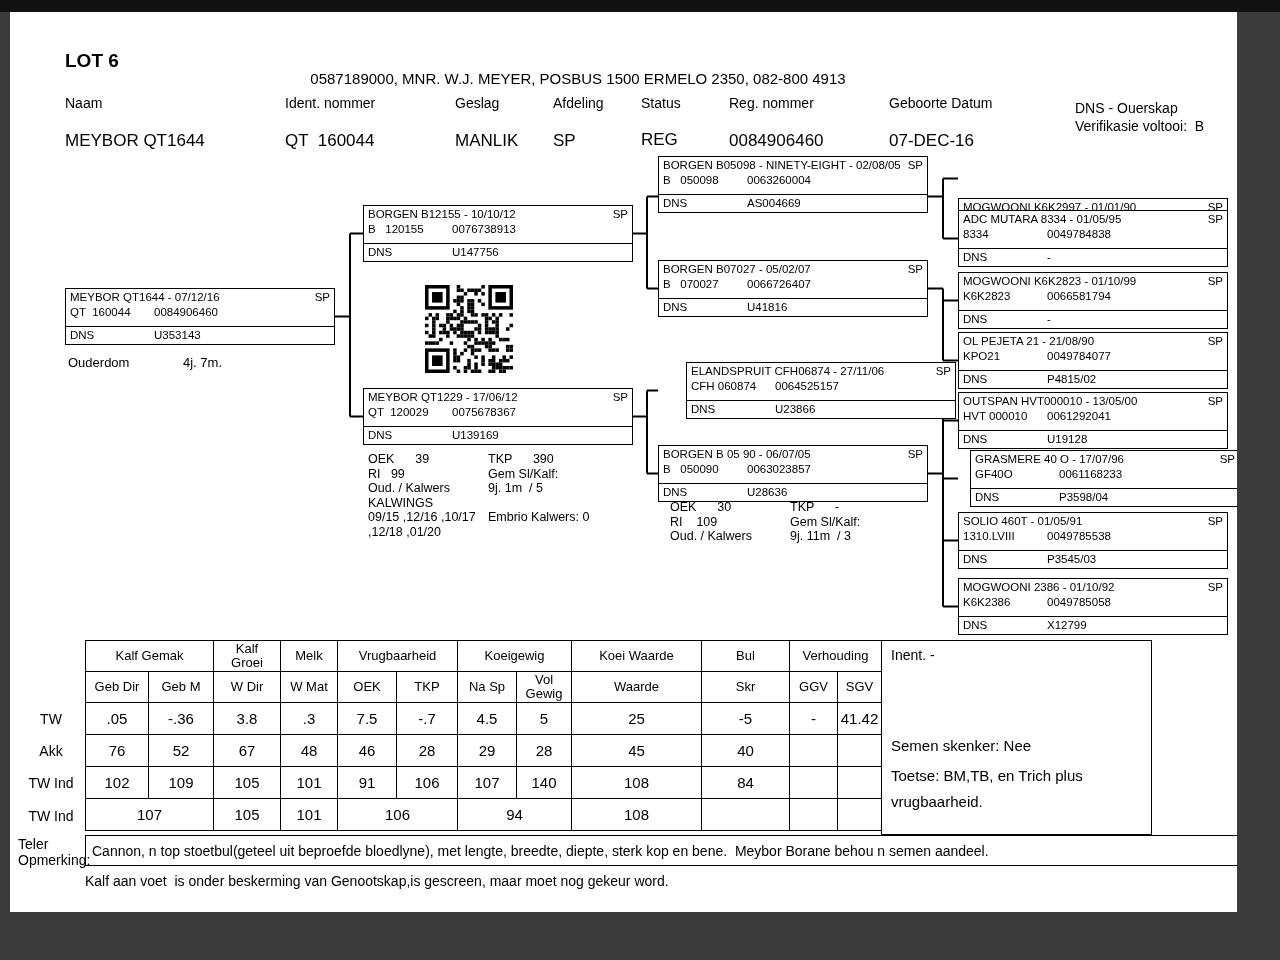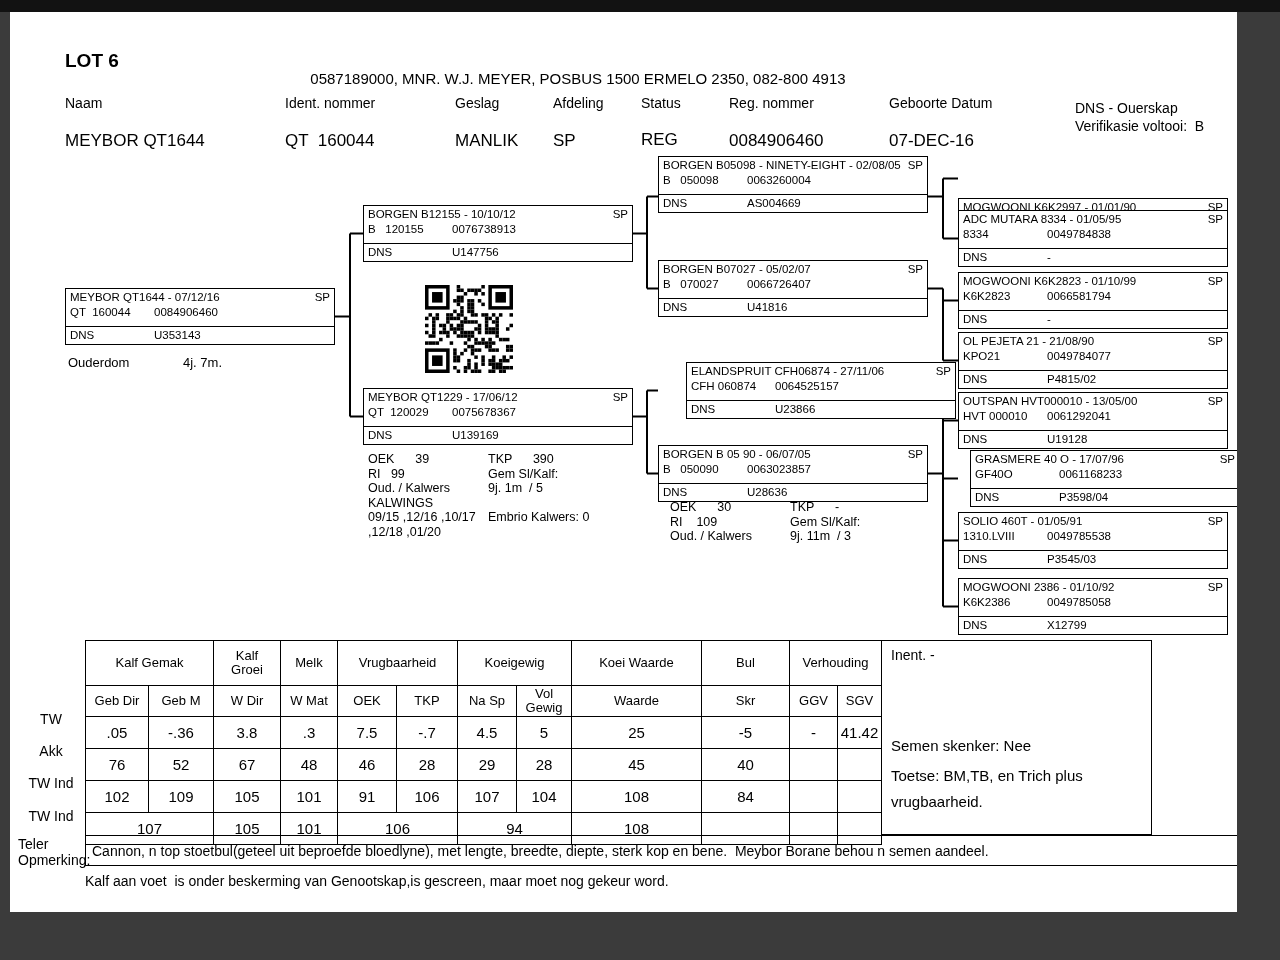--- a/index.html
+++ b/index.html
@@ -28,21 +28,21 @@
 
   .stats { position:absolute; font-size:12.5px; line-height:14.5px; }
   .stats .sa { display:inline-block; min-width:120px; white-space:pre; }
   .stats .sb { white-space:pre; }
 
   #connectors { position:absolute; left:0; top:0; pointer-events:none; }
 
   
   #perf { position:absolute; left:75px; top:628px; border-collapse:collapse; table-layout:fixed; background:#fff; }
   #perf td { border:1px solid #000; text-align:center; vertical-align:middle; overflow:hidden; }
-  #perf tr.grp td { height:19px; font-size:13px; line-height:14px; padding:8px 5px; }
+  #perf tr.grp td { height:19px; font-size:13px; line-height:14px; padding:1px 5px; }
   #perf tr.sub td { height:31px; font-size:13px; line-height:14px; padding:1px 2px; }
   #perf tr.val td { height:32px; font-size:15px; }
   .rowlabel { position:absolute; left:11px; width:60px; text-align:center; font-size:14px; }
 
   #inent-box { position:absolute; left:871px; top:628px; width:271px; height:195px; border:1px solid #000; background:#fff; }
   .inent-title { position:absolute; left:9px; top:6px; font-size:14px; white-space:pre; }
   .semen { position:absolute; left:9px; top:96px; font-size:15px; }
   .toetse { position:absolute; left:9px; top:122px; width:256px; font-size:15px; line-height:26px; white-space:pre-wrap; }
 
   #teler-box { position:absolute; left:75px; top:823px; width:1202px; height:31px; border:1px solid #000;
@@ -541,21 +541,21 @@
         <td></td>
       </tr>
       <tr class="val">
         <td>102</td>
         <td>109</td>
         <td>105</td>
         <td>101</td>
         <td>91</td>
         <td>106</td>
         <td>107</td>
-        <td>104</td>
+        <td>140</td>
         <td>108</td>
         <td>84</td>
         <td></td>
         <td></td>
       </tr>
       <tr class="val">
         <td colspan="2">107</td>
         <td>105</td>
         <td>101</td>
         <td colspan="2">106</td>

